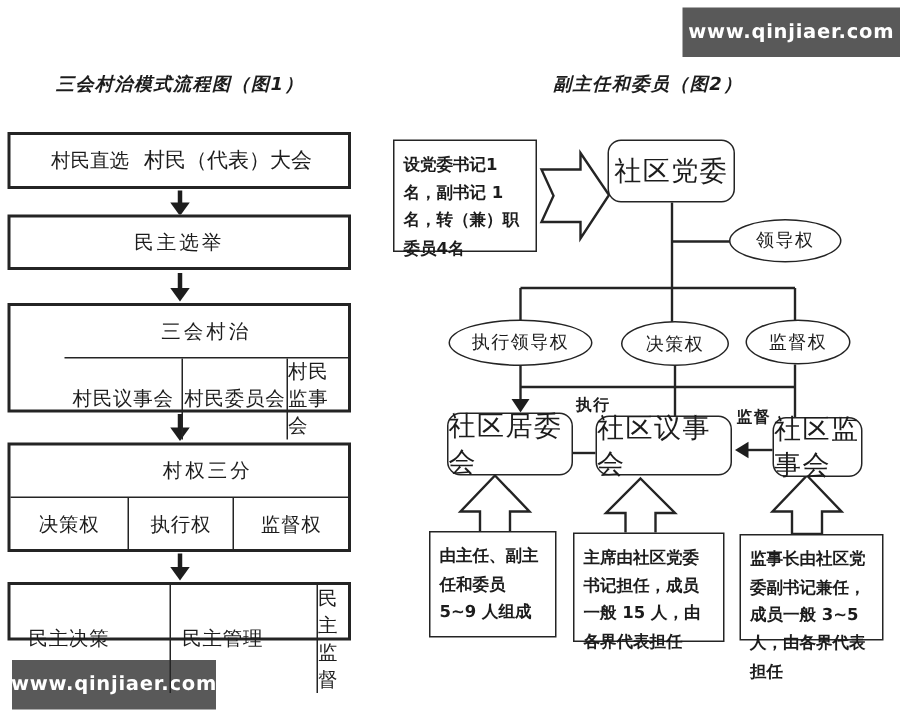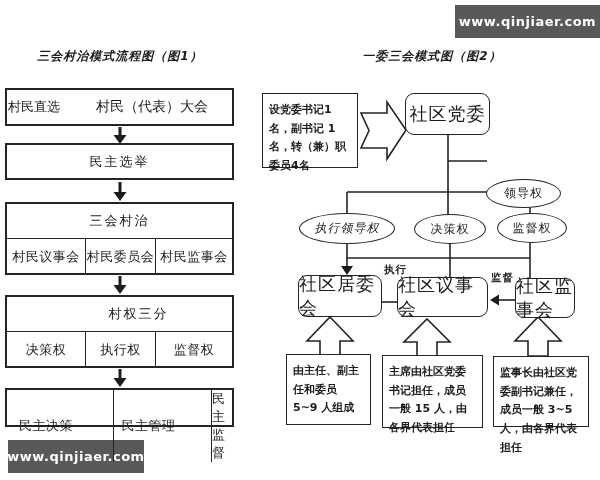--- a/index.html
+++ b/index.html
@@ -76,27 +76,27 @@
   </svg>
 
   <div class="layer">
 
     <div class="abs wm" style="left:455px;top:5px;width:145px;height:33px;">www.qinjiaer.com</div>
     <div class="abs wm" style="left:8px;top:440px;width:136px;height:33px;">www.qinjiaer.com</div>
 
     <div class="abs ttl" style="left:0px;top:48px;width:240px;">三会村治模式流程图（图1）</div>
 
     <div class="abs box" style="left:5px;top:88px;width:229px;height:38px;display:flex;align-items:center;justify-content:space-between;">
-      <span style="margin-left:1px;font-size:13px;">村民直选</span>
+      <span style="margin-left:27px;font-size:13px;">村民直选</span>
       <span style="margin-right:24px;font-size:14px;">村民（代表）大会</span>
     </div>
 
     <div class="abs box cntr" style="left:5px;top:143px;width:229px;height:37px;font-size:13px;letter-spacing:2px;">民主选举</div>
 
-    <div class="abs box" style="left:5px;top:202px;width:229px;height:73px;">
+    <div class="abs box" style="left:5px;top:202px;width:229px;height:73px;padding-left:36px;">
       <div class="hdr" style="height:35px;">三会村治</div>
       <div class="cells" style="height:35px;">
         <div class="c">村民议事会</div>
         <div class="c">村民委员会</div>
         <div class="c">村民监事会</div>
       </div>
     </div>
 
     <div class="abs box" style="left:5px;top:295px;width:229px;height:73px;">
       <div class="hdr" style="height:35px;padding-left:38px;">村权三分</div>
@@ -108,29 +108,29 @@
     </div>
 
     <div class="abs box" style="left:5px;top:388px;width:229px;height:39px;">
       <div class="cells" style="height:100%;gap:28px;">
         <div class="c">民主决策</div>
         <div class="c">民主管理</div>
         <div class="c">民主监督</div>
       </div>
     </div>
 
-    <div class="abs ttl" style="left:332px;top:48px;width:200px;">一委三会模式图（图2）</div>
+    <div class="abs ttl" style="left:332px;top:48px;width:200px;">副主任和委员（图2）</div>
 
     <div class="abs tbox note" style="left:262px;top:93px;width:96px;height:75px;">设党委书记1名，副书记 1 名，转（兼）职委员4名</div>
 
     <div class="abs rbox" style="left:405px;top:93px;width:85px;height:42px;">社区党委</div>
 
-    <div class="abs ell" style="left:486px;top:146px;width:75px;height:29px;margin-top:33px;">领导权</div>
+    <div class="abs ell" style="left:486px;top:146px;width:75px;height:29px;">领导权</div>
 
-    <div class="abs ell" style="left:299px;top:213px;width:96px;height:31px;font-style:italic;">执行领导权</div>
+    <div class="abs ell" style="left:299px;top:213px;width:96px;height:31px;">执行领导权</div>
     <div class="abs ell" style="left:414px;top:214px;width:72px;height:30px;">决策权</div>
     <div class="abs ell" style="left:497px;top:213px;width:70px;height:30px;">监督权</div>
 
     <div class="abs elabel" style="left:384px;top:263px;">执行</div>
     <div class="abs elabel" style="left:491px;top:271px;">监督</div>
 
     <div class="abs rbox" style="left:298px;top:275px;width:84px;height:42px;">社区居委会</div>
     <div class="abs rbox" style="left:397px;top:277px;width:91px;height:40px;">社区议事会</div>
     <div class="abs rbox" style="left:515px;top:278px;width:60px;height:40px;">社区监事会</div>
 

